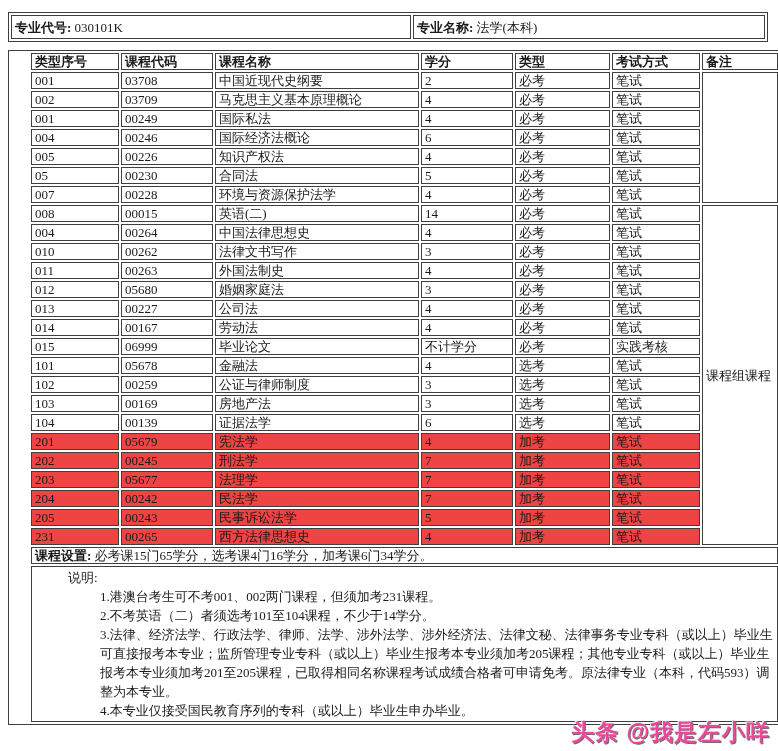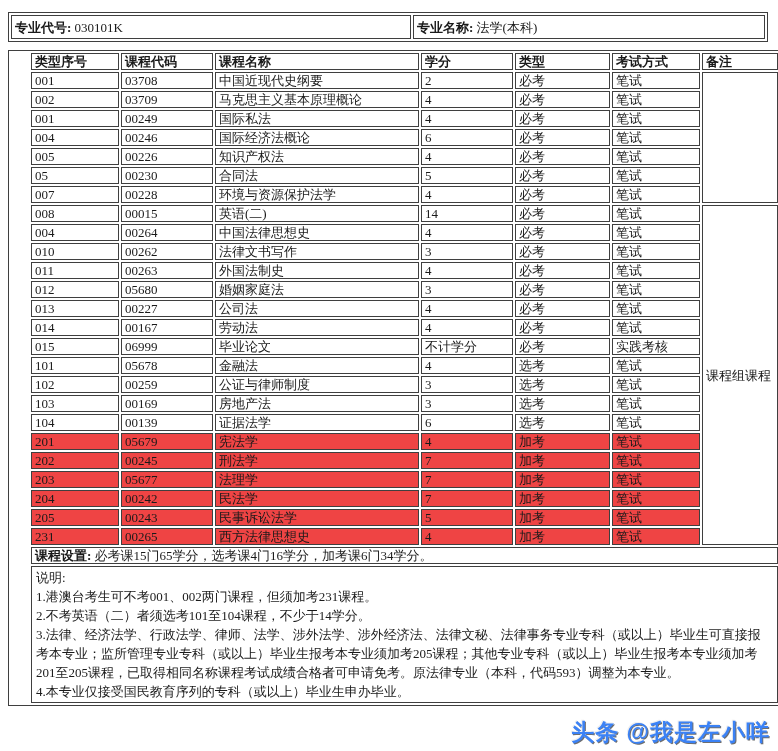--- a/index.html
+++ b/index.html
@@ -42,30 +42,30 @@
   .course-table td.remark { vertical-align: middle; margin-left: 20px; }
   .summary-cell { height: 17px; }
   .summary-cell .lbl { font-weight: bold; }
   .notes-cell {
     height: 134px;
     vertical-align: top;
     white-space: normal;
     line-height: 19px;
     padding: 1px 4px;
   }
-  .notes-cell div { white-space: normal; }
+  .notes-cell div { white-space: normal; margin-left: 32px; }
   .watermark {
     position: absolute;
     right: 8px;
     bottom: 3px;
     font-family: "Liberation Sans", "DejaVu Sans", sans-serif;
     font-size: 23px;
     font-weight: bold;
     letter-spacing: 1px;
-    color: #3b82f6;
+    color: #ec4899;
     text-shadow: -1px -1px 0 #efefef, 1px 1px 0 #6e6e6e;
   }
 </style>
 </head>
 <body>
 
 <div class="page">
 
   <table class="info-table">
     <colgroup>

